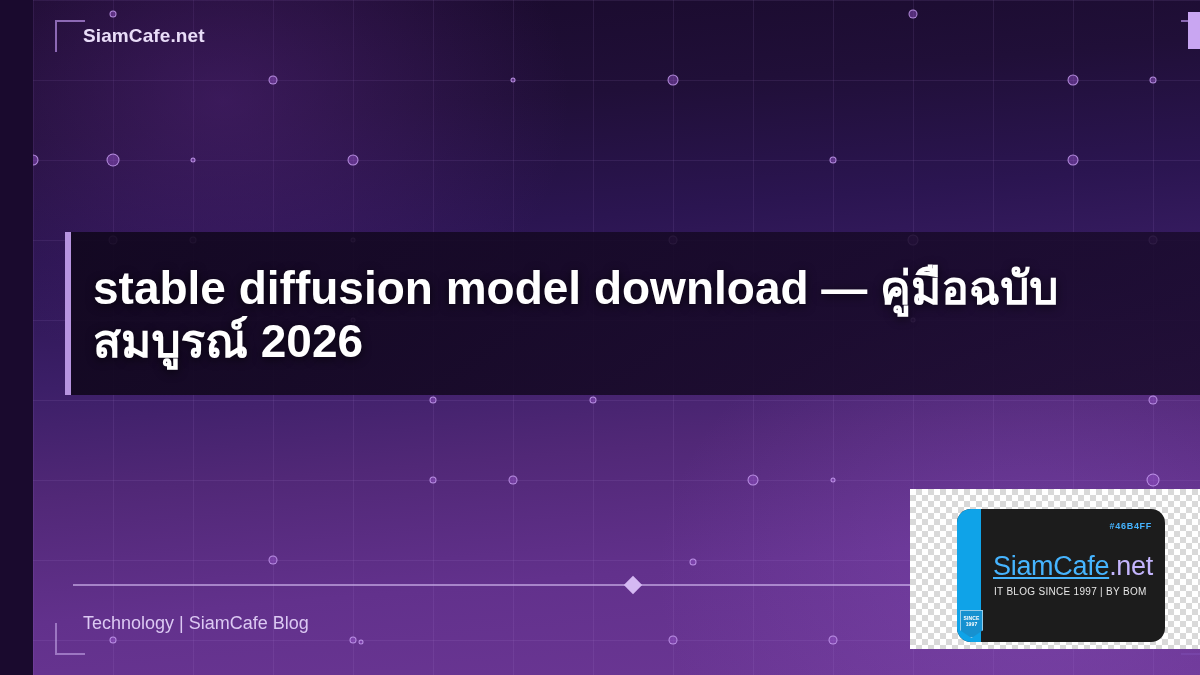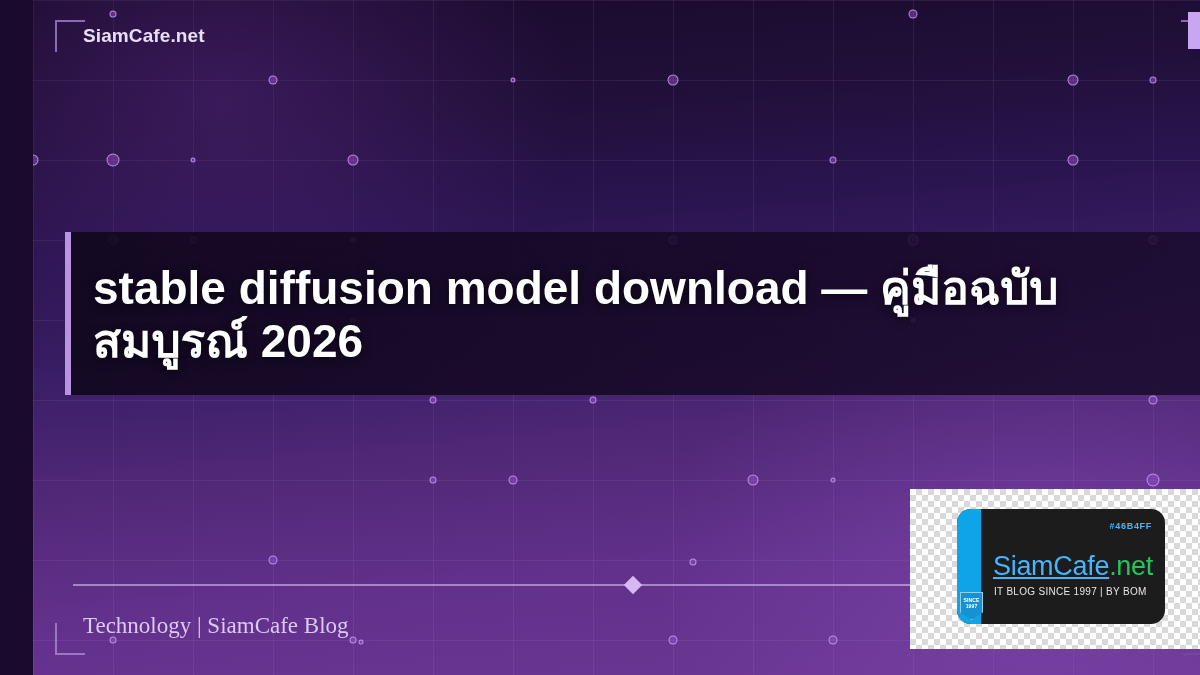--- a/index.html
+++ b/index.html
@@ -121,43 +121,42 @@
     position:absolute;
     left:600px; top:585px;
     width:13px; height:13px;
     background:#d5b9f3;
     transform:translate(-50%,-50%) rotate(45deg);
     pointer-events:none;
   }
   .footer-text {
     position:absolute;
     left:50px; top:613px;
-    font-size:23px;
+    font-size:18px;
     color:#dcc9f3;
     white-space:nowrap;
-    font-family:Liberation Serif, serif;
   }
 
   
   .logo-card {
     position:absolute;
     left:877px; top:489px;
     width:297px; height:160px;
     background-color:#ffffff;
     background-image:
       linear-gradient(45deg, #d9d9d9 25%, transparent 25%, transparent 75%, #d9d9d9 75%),
       linear-gradient(45deg, #d9d9d9 25%, transparent 25%, transparent 75%, #d9d9d9 75%);
     background-size:12px 12px;
     background-position:0 0, 6px 6px;
     overflow:hidden;
   }
   .logo-inner {
     position:absolute;
     left:47px; top:20px;
-    width:208px; height:115px;
+    width:208px; height:133px;
     border-radius:14px;
     background:#1c1c1c;
     overflow:hidden;
   }
   .logo-stripe {
     position:absolute; left:0; top:0;
     width:24px; height:100%;
     background:#0fa3e8;
   }
   .logo-shield {
@@ -186,21 +185,21 @@
   }
   .logo-word {
     position:absolute;
     left:36px; top:42px;
     font-size:27px;
     font-weight:normal;
     letter-spacing:-0.3px;
     white-space:nowrap;
   }
   .logo-word .blue { color:#46b4ff;text-decoration:underline; }
-  .logo-word .white { color:#22c55e; }
+  .logo-word .white { color:#c4b5fd; }
   .logo-tag {
     position:absolute;
     left:37px; top:77px;
     font-size:10px;
     color:#e6e6e6;
     letter-spacing:0.3px;
     white-space:nowrap;
   }
 </style>
 </head>

